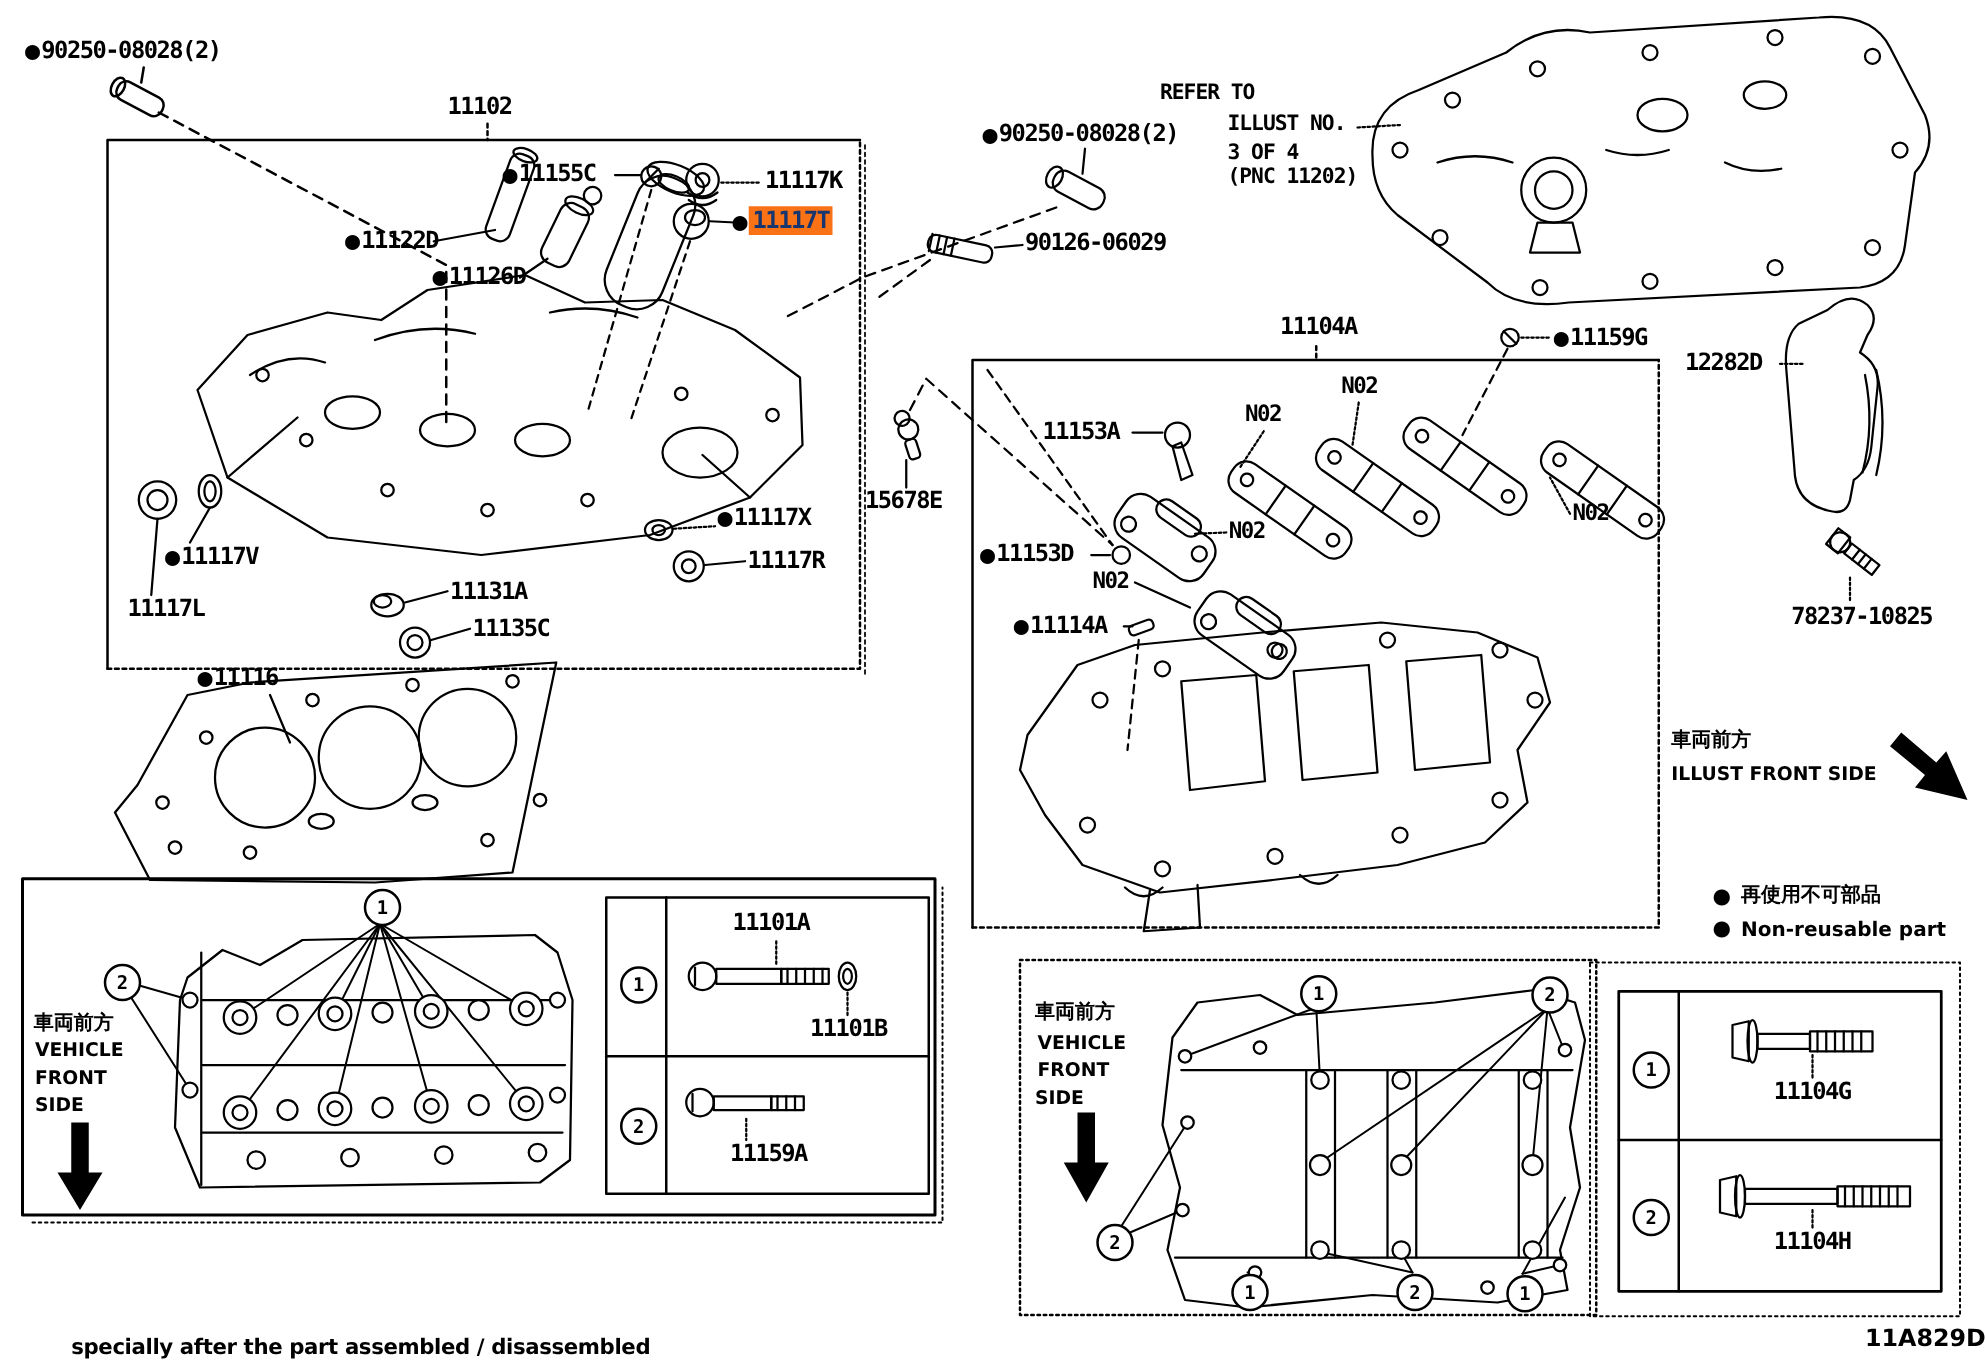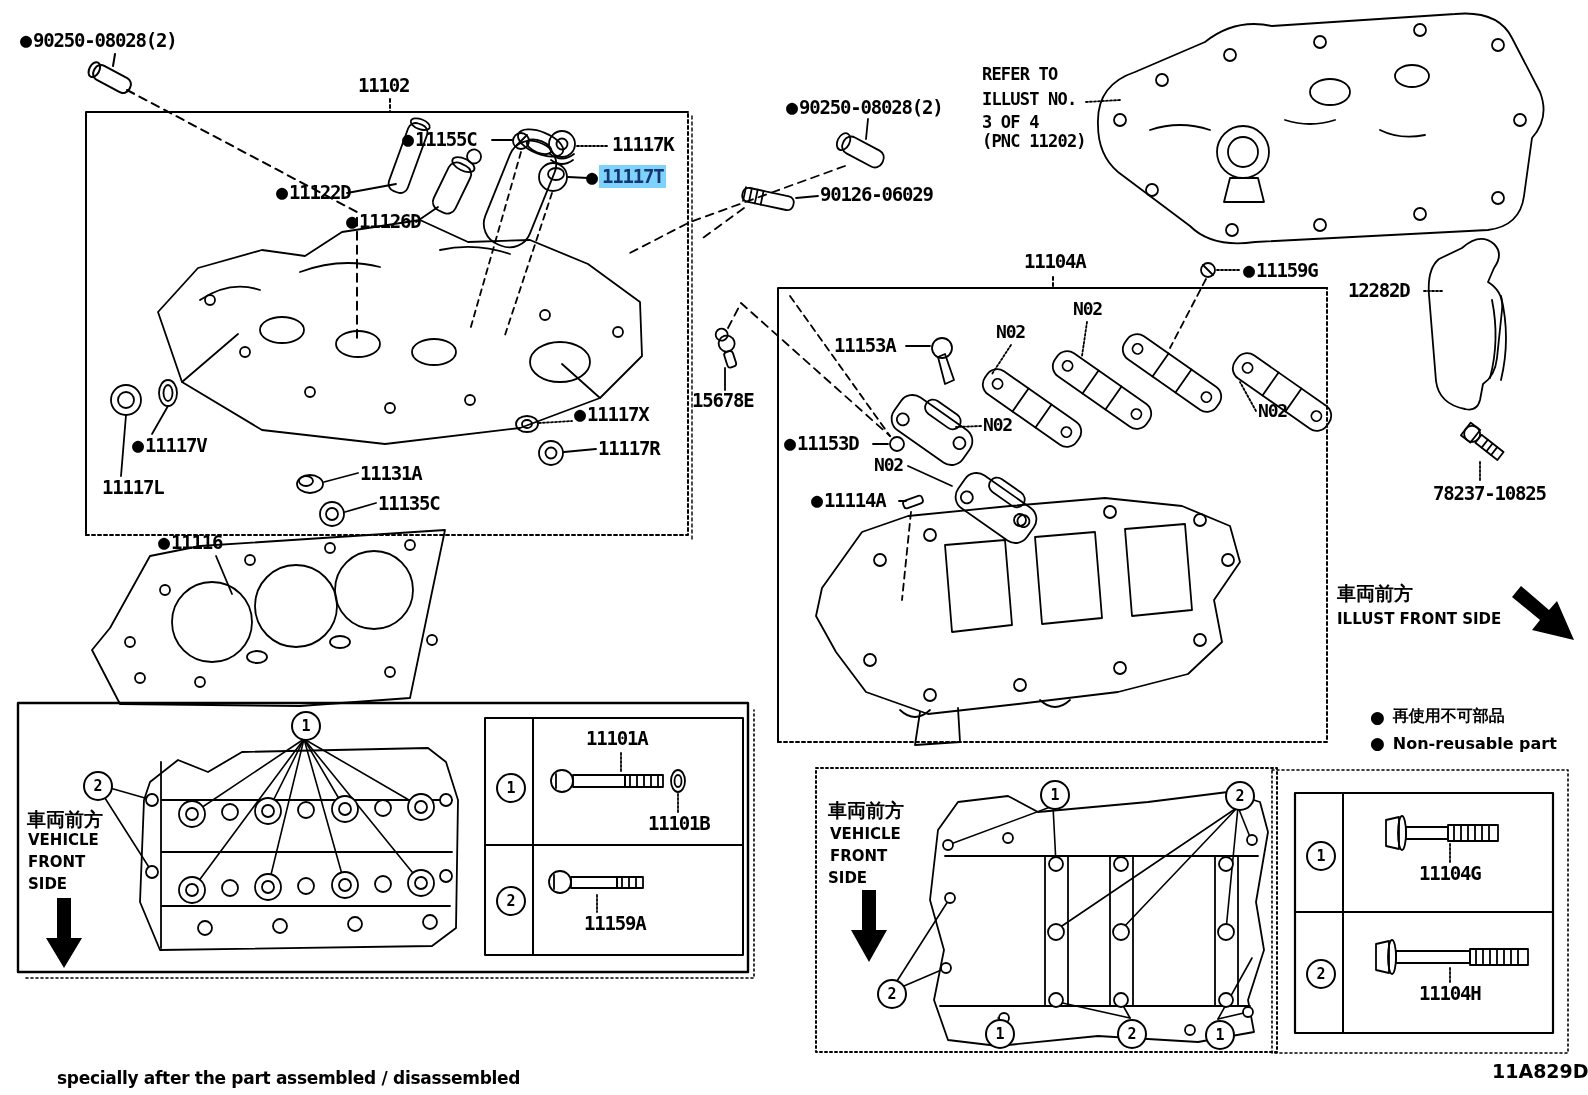--- a/index.html
+++ b/index.html
@@ -7,21 +7,21 @@
           font-family:"DejaVu Sans Mono",monospace;color:#000;}
   svg.art{position:absolute;left:0;top:0;z-index:1;}
   .pl{position:absolute;z-index:3;font:700 19px "DejaVu Sans Mono",monospace;
       letter-spacing:-1.2px;white-space:nowrap;display:flex;align-items:center;gap:1px;line-height:1;}
   .pl .bul{font-size:20px;letter-spacing:0;}
   .pl .hl{padding:2px 3px;}
   .sm{font-size:18px;}
   .txtmono{position:absolute;z-index:3;font:700 17px "DejaVu Sans Mono",monospace;
       letter-spacing:-0.8px;white-space:nowrap;line-height:1;}
   .txt{position:absolute;z-index:3;font:700 15px "DejaVu Sans",sans-serif;white-space:nowrap;line-height:1;}
-  .jp{font-size:19px;}
+  .jp{font-size:16px;}
   .note{font-size:17px;letter-spacing:-0.3px;}
   .legend-row{display:flex;align-items:center;gap:8px;font:700 16px "DejaVu Sans",sans-serif;}
   .legend-row .bul{font-size:17px;}
   .co{position:absolute;z-index:3;width:26px;height:26px;border:2px solid #000;border-radius:50%;
       background:#fff;display:flex;align-items:center;justify-content:center;
       font:700 15px "DejaVu Sans Mono",monospace;}
   .code{position:absolute;z-index:3;font:600 19px "DejaVu Sans",sans-serif;white-space:nowrap;text-align:right;}
 </style>
 </head>
 <body>
@@ -496,21 +496,21 @@
   <span class="bul">●</span>
   <span>11155C</span>
 </div>
 
 <div class="pl" style="left:612px;top:135px">
   <span>11117K</span>
 </div>
 
 <div class="pl" style="left:586px;top:165px">
   <span class="bul">●</span>
-  <span class="hl" id="hl-11117T" style="background: #7dd3fc; color: rgb(23, 53, 110);">11117T</span>
+  <span class="hl" id="hl-11117T" style="background: #f97316; color: rgb(23, 53, 110);">11117T</span>
 </div>
 
 <div class="pl" style="left:276px;top:182px">
   <span class="bul">●</span>
   <span>11122D</span>
 </div>
 
 <div class="pl" style="left:346px;top:211px">
   <span class="bul">●</span>
   <span>11126D</span>
@@ -518,21 +518,21 @@
 
 <div class="pl" style="left:786px;top:97px">
   <span class="bul">●</span>
   <span>90250-08028(2)</span>
 </div>
 
 <div class="pl" style="left:820px;top:185px">
   <span>90126-06029</span>
 </div>
 
-<div class="txtmono" style="left:982px;top:66px">REFER TO</div>
+<div class="txtmono" style="left:928px;top:66px">REFER TO</div>
 <div class="txtmono" style="left:982px;top:91px">ILLUST NO.</div>
 <div class="txtmono" style="left:982px;top:114px">3 OF 4</div>
 <div class="txtmono" style="left:982px;top:133px">(PNC 11202)</div>
 
 <div class="pl" style="left:1024px;top:252px">
   <span>11104A</span>
 </div>
 
 <div class="pl" style="left:1243px;top:260px">
   <span class="bul">●</span>

